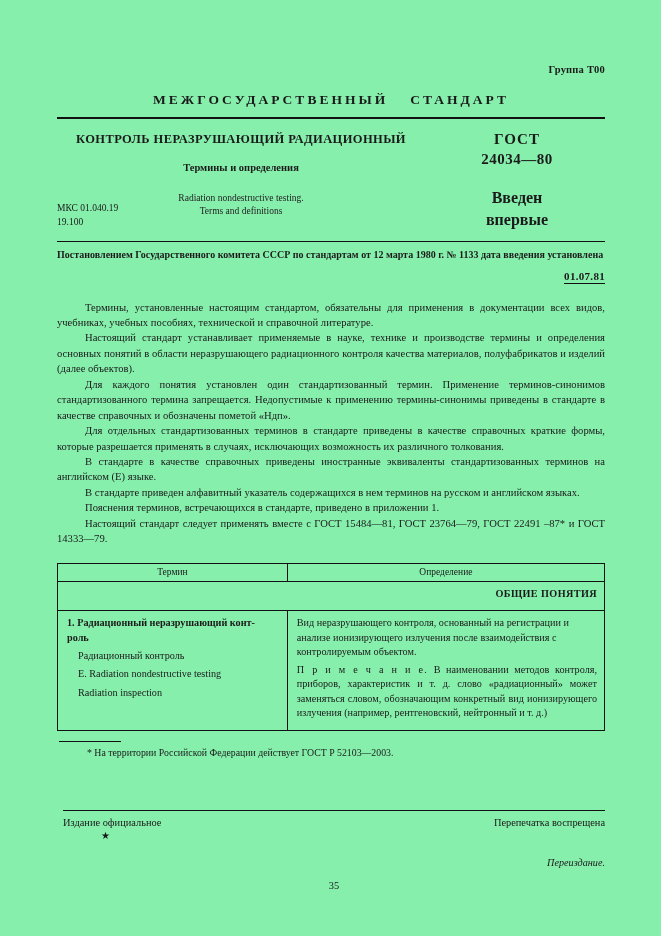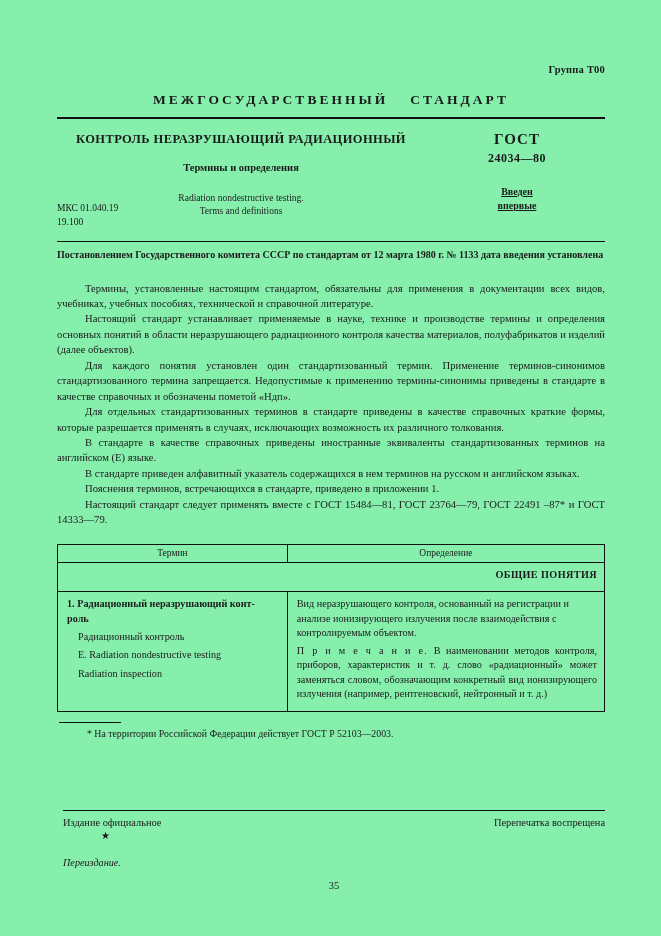--- a/index.html
+++ b/index.html
@@ -91,30 +91,29 @@
     width: 172px;
     text-align: center;
   }
   .gost-word {
     font-size: 15px;
     font-weight: bold;
     letter-spacing: 1.0px;
   }
   .gost-num {
     margin-top: 3px;
-    font-size: 12px;
+    font-size: 15px;
     font-weight: bold;
     letter-spacing: 0.5px;
   }
   .intro-label {
     margin-top: 19px;
-    font-size: 10px;
+    font-size: 16px;
     font-weight: bold;
     line-height: 1.4;
-    text-decoration: underline;
   }
   .mks {
     position: absolute;
     left: 0;
     top: 83px;
     font-size: 9.5px;
     line-height: 1.45;
   }
 
   
@@ -229,21 +228,21 @@
     margin-top: 6px;
     font-size: 10.4px;
   }
   .star {
     margin-top: 2px;
     margin-left: 38px;
     font-size: 10px;
   }
   .reissue {
     margin-top: 16px;
-    text-align: left;
+    text-align: right;
     font-size: 10.2px;
     font-style: italic;
   }
   .pageno {
     margin-top: 12px;
     text-align: center;
     font-size: 10.4px;
   }
 </style>
 </head>
@@ -279,20 +278,23 @@
       </div>
       <div class="mks">
         <div>МКС 01.040.19</div>
         <div>19.100</div>
       </div>
     </div>
 
     <div class="rule-thin"></div>
 
     <div class="resolution">Постановлением Государственного комитета СССР по стандартам от 12 марта 1980 г. № 1133 дата введения установлена</div>
+    <div class="res-date">
+      <span class="res-date-u">01.07.81</span>
+    </div>
 
     <div class="bodytext">
       <p>Термины, установленные настоящим стандартом, обязательны для применения в документации всех видов, учебниках, учебных пособиях, технической и справочной литературе.</p>
       <p>Настоящий стандарт устанавливает применяемые в науке, технике и производстве термины и определения основных понятий в области неразрушающего радиационного контроля качества материалов, полуфабрикатов и изделий (далее объектов).</p>
       <p>Для каждого понятия установлен один стандартизованный термин. Применение терминов-синонимов стандартизованного термина запрещается. Недопустимые к применению термины-синонимы приведены в стандарте в качестве справочных и обозначены пометой «Ндп».</p>
       <p>Для отдельных стандартизованных терминов в стандарте приведены в качестве справочных краткие формы, которые разрешается применять в случаях, исключающих возможность их различного толкования.</p>
       <p>В стандарте в качестве справочных приведены иностранные эквиваленты стандартизованных терминов на английском (Е) языке.</p>
       <p>В стандарте приведен алфавитный указатель содержащихся  в нем терминов на русском и английском языках.</p>
       <p>Пояснения терминов, встречающихся в стандарте, приведено в приложении 1.</p>
       <p>Настоящий стандарт следует применять  вместе  с ГОСТ 15484—81,  ГОСТ 23764—79, ГОСТ 22491 –87* и ГОСТ 14333—79.</p>

